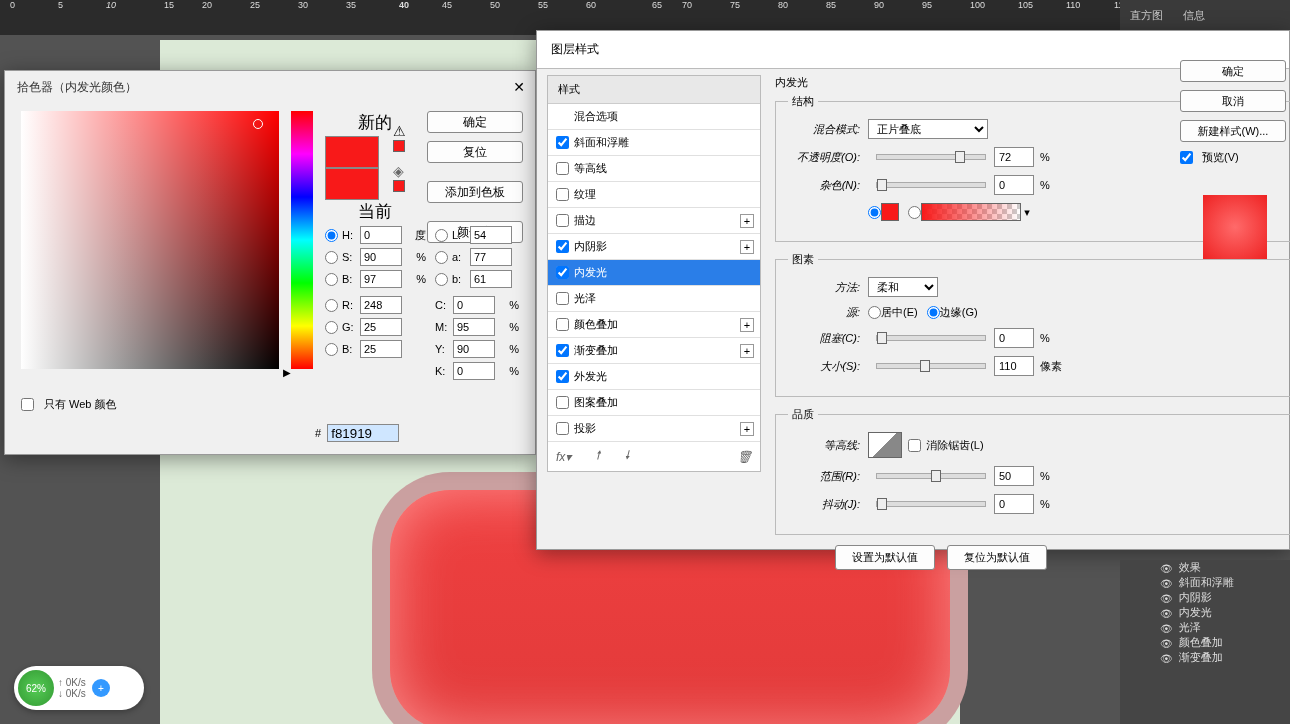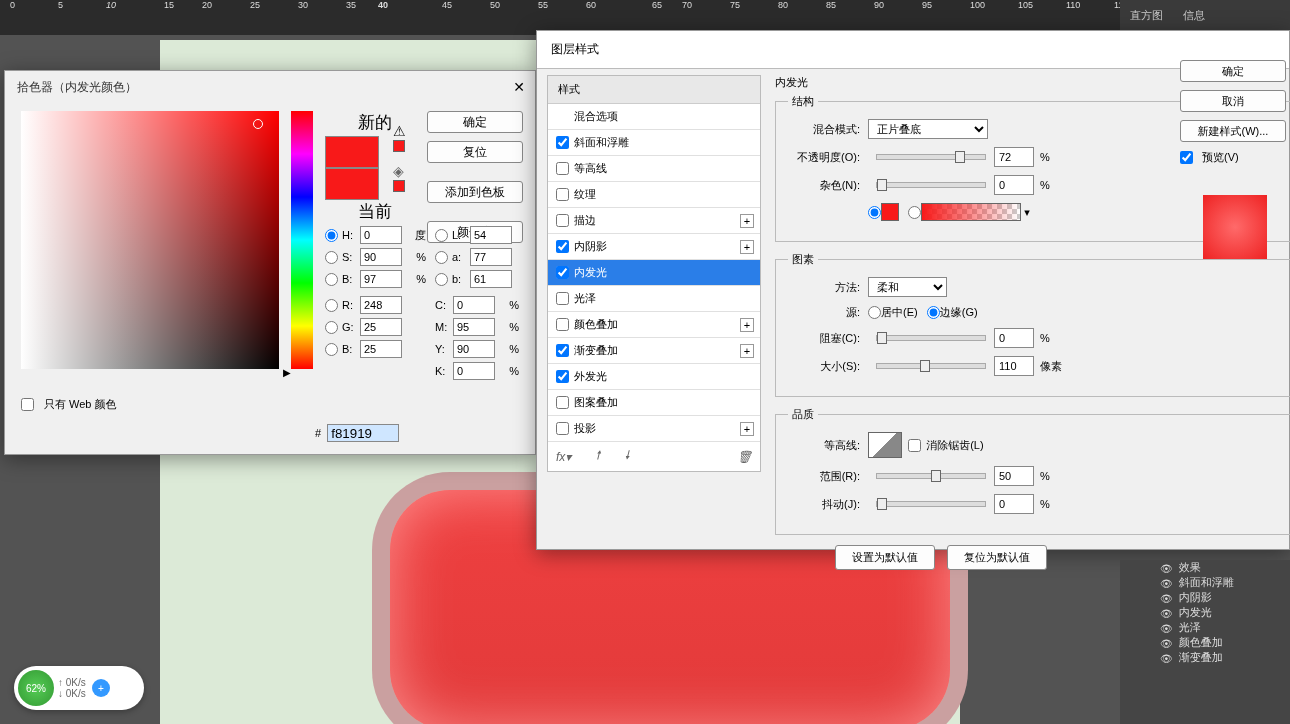--- a/index.html
+++ b/index.html
@@ -49,21 +49,21 @@
 .lstyle .stylelist { border:1px solid #bbb; background:#fff; }
 .lstyle .stylelist .hdr { padding:6px 10px; border-bottom:1px solid #ccc; background:#e8e8e8; font-size:11px; }
 .lstyle .stylelist .row { display:flex; align-items:center; padding:5px 8px; border-bottom:1px solid #e0e0e0; font-size:11px; position:relative;}
 .lstyle .stylelist .row.sel { background:#2a7ee8; color:#fff; }
 .lstyle .stylelist .row .plus { position:absolute; right:6px; font-size:11px; border:1px solid #999; width:14px; height:14px; display:flex; align-items:center; justify-content:center; background:#fff; color:#000;}
 .lstyle .stylelist .footer { display:flex; align-items:center; padding:4px 8px; gap:24px; color:#666; font-style:italic;}
 .lstyle .mid { position:absolute; left:238px; top:44px; width:520px; }
 .lstyle fieldset { border:1px solid #bbb; margin-bottom:10px; padding:10px 12px 12px 12px; }
 .lstyle fieldset legend { font-size:11px; padding:0 4px; }
 .frow { display:flex; align-items:center; margin-bottom:8px; font-size:11px; }
-.frow .flab { width:72px; text-align:right; margin-right:8px; }
+.frow .flab { width:72px; text-align:right; margin-right:8px;font-style:italic; }
 .frow select,.frow .nbox { height:20px; border:1px solid #888; font-size:11px; padding:0 4px; background:#fff;}
 .frow .nbox { width:40px; }
 .frow .slider { flex:0 0 110px; height:6px; background:#ddd; border:1px solid #aaa; margin:0 8px; position:relative; }
 .frow .slider .thumb { position:absolute; top:-4px; width:10px; height:12px; background:#eee; border:1px solid #666; }
 .frow .unit { margin-left:6px; }
 .colorchip { width:18px; height:18px; background:#f81919; border:1px solid #666; }
 .grad { width:100px; height:18px; border:1px solid #666; background:linear-gradient(to right,#f81919,#fff 60%,#fff); background-image:linear-gradient(to right,#f81919,rgba(255,255,255,0)),repeating-conic-gradient(#ccc 0 25%,#fff 0 50%); background-size:auto,10px 10px;}
 .contour { width:34px; height:26px; border:1px solid #666; background:linear-gradient(135deg,#fff 50%,#888 50%);}
 .rcol { position:absolute; left:1180px; top:60px; width:110px; }
 .rcol .rbtn { width:106px; height:22px; border:1px solid #888; background:#fdfdfd; border-radius:3px; font-size:11px; display:flex; align-items:center; justify-content:center; margin-bottom:8px; cursor:pointer;}
@@ -98,21 +98,21 @@
 
 <div class="ruler">
     <div class="tlabel" style="left: 10px;">0</div>
     <div class="tlabel" style="left: 58px;">5</div>
     <div class="tlabel" style="left: 106px; font-style: italic;">10</div>
     <div class="tlabel" style="left: 164px;">15</div>
     <div class="tlabel" style="left: 202px;">20</div>
     <div class="tlabel" style="left: 250px;">25</div>
     <div class="tlabel" style="left: 298px;">30</div>
     <div class="tlabel" style="left: 346px;">35</div>
-    <div class="tlabel" style="left: 378px; font-weight: bold;">40</div>
+    <div class="tlabel" style="left: 399px; font-weight: bold;">40</div>
     <div class="tlabel" style="left: 442px;">45</div>
     <div class="tlabel" style="left: 490px;">50</div>
     <div class="tlabel" style="left: 538px;">55</div>
     <div class="tlabel" style="left: 586px;">60</div>
     <div class="tlabel" style="left: 652px;">65</div>
     <div class="tlabel" style="left: 682px;">70</div>
     <div class="tlabel" style="left: 730px;">75</div>
     <div class="tlabel" style="left: 778px;">80</div>
     <div class="tlabel" style="left: 826px;">85</div>
     <div class="tlabel" style="left: 874px;">90</div>
@@ -344,21 +344,21 @@
           <input class="nbox" value="0" style="">
           <span class="unit">%</span>
         </div>
       <div class="frow"><span class="flab"></span><input type="radio" checked="" style=""><span class="colorchip"></span>&nbsp;&nbsp;&nbsp;<input type="radio" style=""><span class="grad"></span>&nbsp;▾</div>
     </fieldset>
 
     <fieldset>
       <legend>图素</legend>
       <div class="frow">
           <span class="flab">方法:</span>
-          <select style="width:79px"><option>柔和</option></select>
+          <select style="width:70px"><option>柔和</option></select>
         </div>
       <div class="frow"><span class="flab">源:</span><input type="radio" style=""><span>居中(E)</span>&nbsp;&nbsp;&nbsp;<input type="radio" checked="" style=""><span>边缘(G)</span></div>
       <div class="frow">
           <span class="flab">阻塞(C):</span>
           <div class="slider">
             <div class="thumb" style="left:0"></div>
           </div>
           <input class="nbox" value="0" style="">
           <span class="unit">%</span>
         </div>

